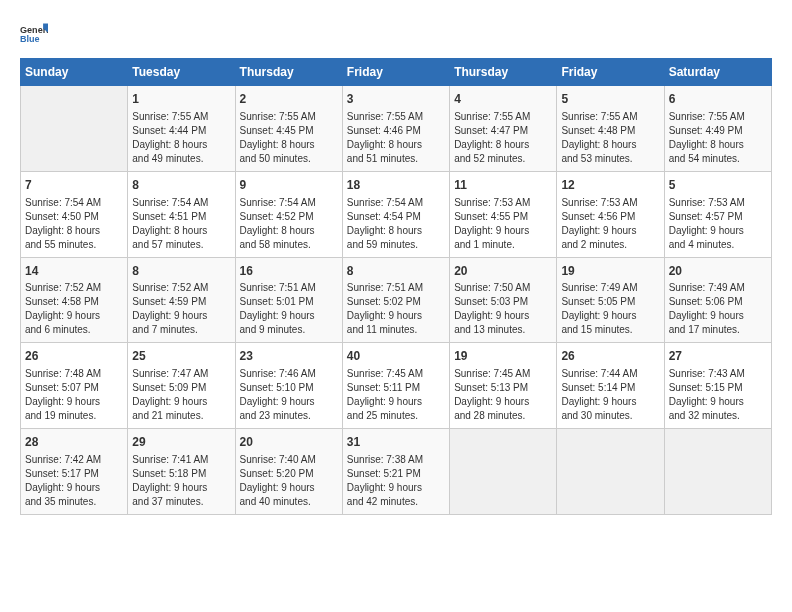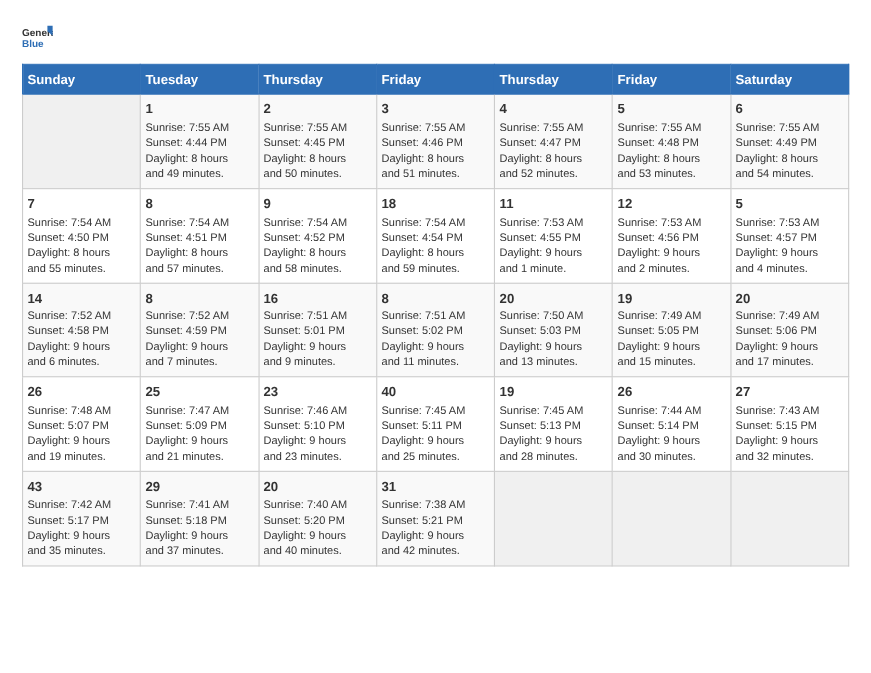--- a/index.html
+++ b/index.html
@@ -225,21 +225,21 @@
           <span class="day-number">26</span>
           <div class="day-info">Sunrise: 7:44 AM<br>Sunset: 5:14 PM<br>Daylight: 9 hours<br>and 30 minutes.</div>
         </td>
         <td>
           <span class="day-number">27</span>
           <div class="day-info">Sunrise: 7:43 AM<br>Sunset: 5:15 PM<br>Daylight: 9 hours<br>and 32 minutes.</div>
         </td>
       </tr>
       <tr>
         <td>
-          <span class="day-number">43</span>
+          <span class="day-number">28</span>
           <div class="day-info">Sunrise: 7:42 AM<br>Sunset: 5:17 PM<br>Daylight: 9 hours<br>and 35 minutes.</div>
         </td>
         <td>
           <span class="day-number">29</span>
           <div class="day-info">Sunrise: 7:41 AM<br>Sunset: 5:18 PM<br>Daylight: 9 hours<br>and 37 minutes.</div>
         </td>
         <td>
           <span class="day-number">20</span>
           <div class="day-info">Sunrise: 7:40 AM<br>Sunset: 5:20 PM<br>Daylight: 9 hours<br>and 40 minutes.</div>
         </td>

